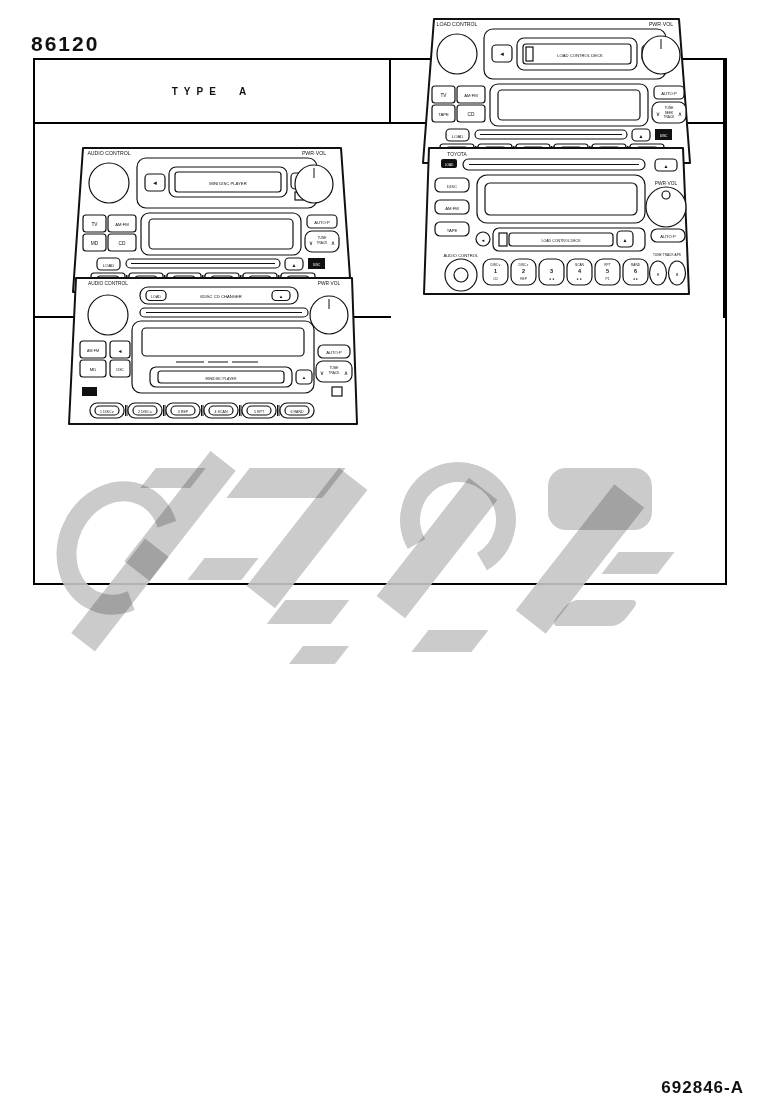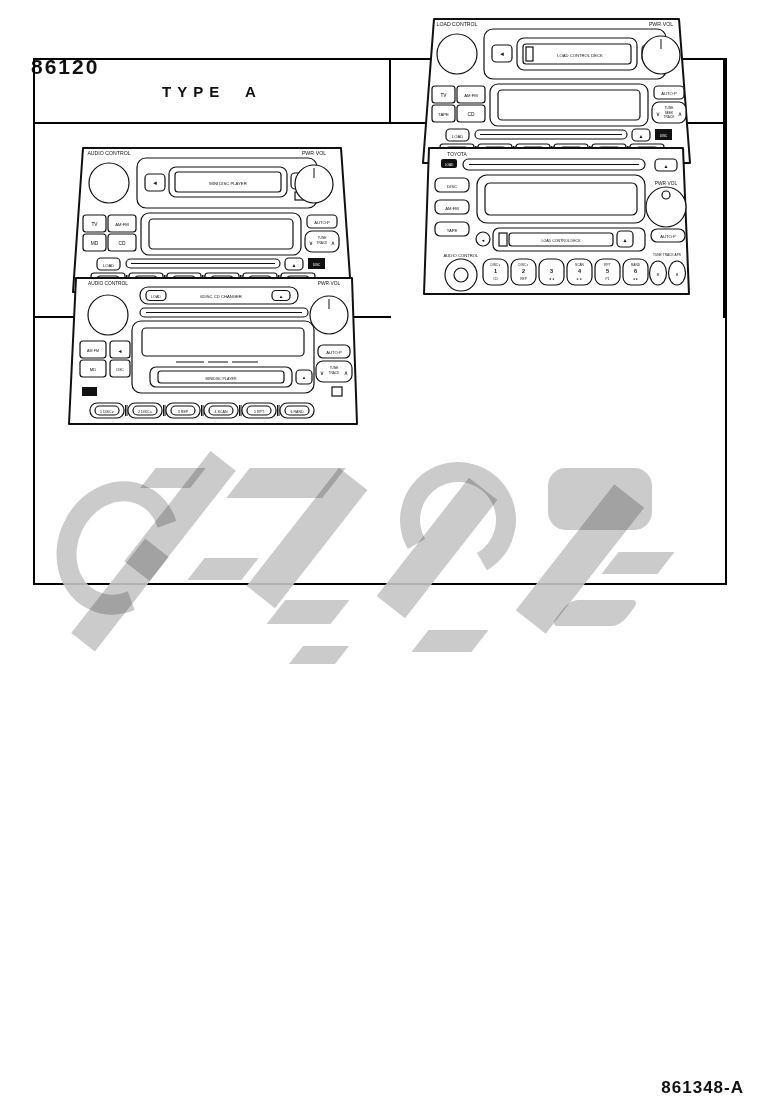--- a/index.html
+++ b/index.html
@@ -1,28 +1,28 @@
 <!DOCTYPE html>
 <html><head>
 <meta charset="utf-8">
 <style>
   html,body{margin:0;padding:0;background:#fff;}
   .sheet{position:relative;width:760px;height:1112px;background:#fff;overflow:hidden;
          font-family:"Liberation Sans","DejaVu Sans",sans-serif;color:#111;}
   .part-number{position:absolute;left:31px;top:32px;font-size:21px;font-weight:bold;
-         letter-spacing:2px;color:#111;margin-top:23px;}
+         letter-spacing:2px;color:#111;}
   .figure-code{position:absolute;right:16px;bottom:14px;font-size:17px;font-weight:600;
          letter-spacing:1px;color:#111;}
   .fig-table{position:absolute;left:33px;top:58px;width:690px;height:523px;
          border:2px solid #000;display:grid;grid-template-columns:356px 334px;
          grid-template-rows:64px 194px 66px 199px;z-index:10;}
   .cell{position:relative;display:flex;align-items:center;justify-content:center;}
   .cell.colL{border-right:2px solid #000;}
   .cell.rb{border-bottom:2px solid #000;}
-  .type-label{font-size:15px;font-weight:bold;letter-spacing:6px;white-space:pre;color:#111;}
+  .type-label{font-size:10px;font-weight:bold;letter-spacing:6px;white-space:pre;color:#111;}
   svg text{font-family:"Liberation Sans","DejaVu Sans",sans-serif;fill:#111;text-anchor:middle;}
   .fce{fill:#fff;stroke:#111;stroke-width:2;stroke-linejoin:round;}
   .pf{fill:#fff;stroke:#111;stroke-width:1.2;}
   .blk{fill:#111;stroke:none;}
   .ln{stroke:#111;stroke-width:1;fill:none;}
   .t3{font-size:3.2px}.t35{font-size:3.6px}.t4{font-size:4.2px}.t45{font-size:4.8px}
   .t5{font-size:5.2px}.t55{font-size:5.5px;font-weight:bold}
   .t6g{font-size:6px}.t5g{font-size:5px}.t4g{font-size:4.5px}
   .t3w{font-size:3.2px;fill:#fff}
   
@@ -383,15 +383,15 @@
     <div class="wm" style="left:296px;top:646px;width:46px;height:18px;transform:skewX(-38deg);"></div>
     <div class="wm-arc" style="left:400px;top:462px;width:76px;height:76px;border-bottom-color:transparent;transform:rotate(15deg);"></div>
     <div class="wm" style="left:362px;top:530px;width:150px;height:36px;transform:rotate(-52deg);"></div>
     <div class="wm" style="left:420px;top:630px;width:60px;height:22px;transform:skewX(-38deg);"></div>
     <div class="wm" style="left:548px;top:468px;width:104px;height:62px;border-radius:18px;"></div>
     <div class="wm" style="left:500px;top:540px;width:160px;height:38px;transform:rotate(-52deg);"></div>
     <div class="wm" style="left:610px;top:552px;width:56px;height:22px;transform:skewX(-38deg);"></div>
     <div class="wm" style="left:560px;top:600px;width:70px;height:26px;border-radius:8px;transform:skewX(-38deg);"></div>
   </div>
 
-  <div class="figure-code">861348-A</div>
+  <div class="figure-code">692846-A</div>
 
 </div>
 
 </body></html>

